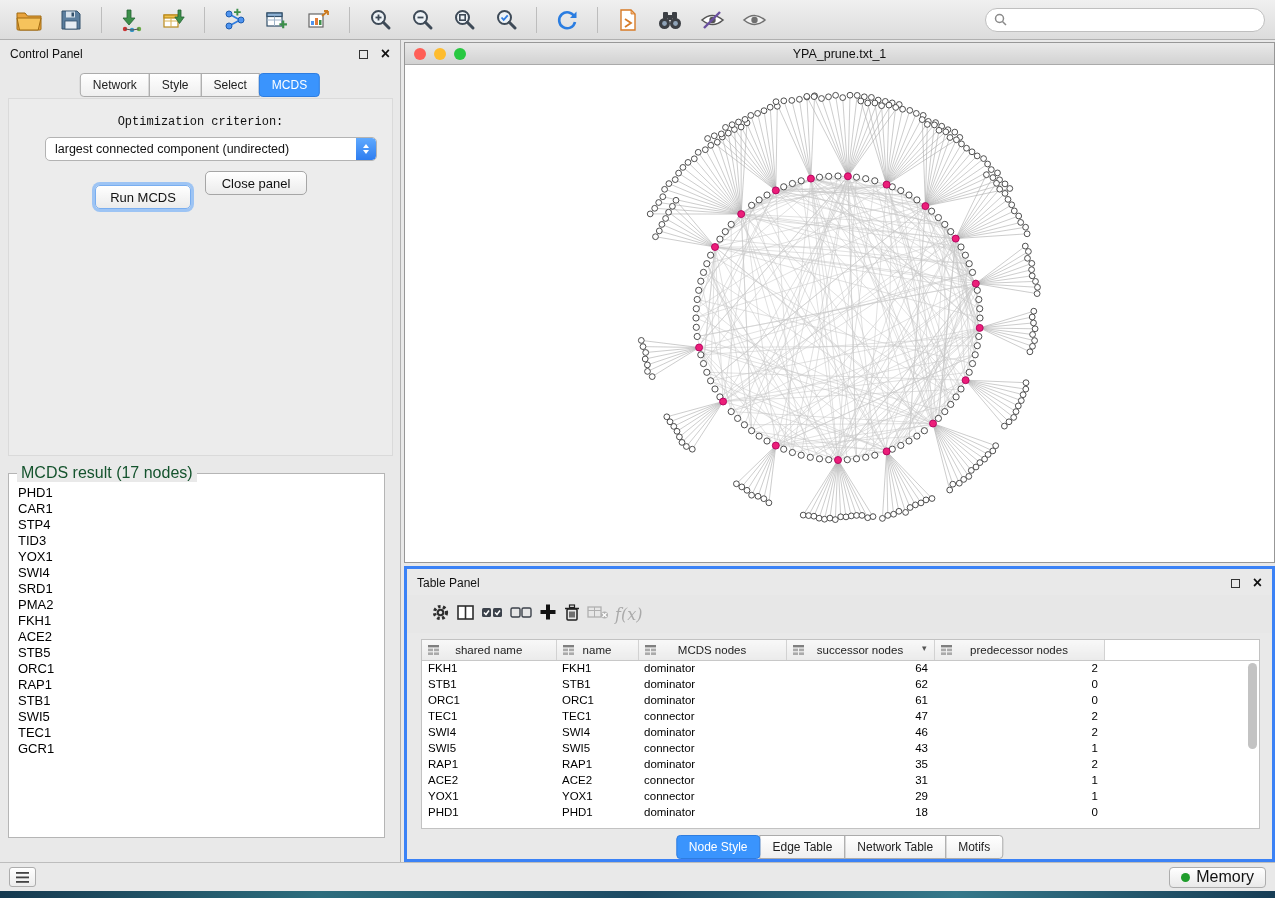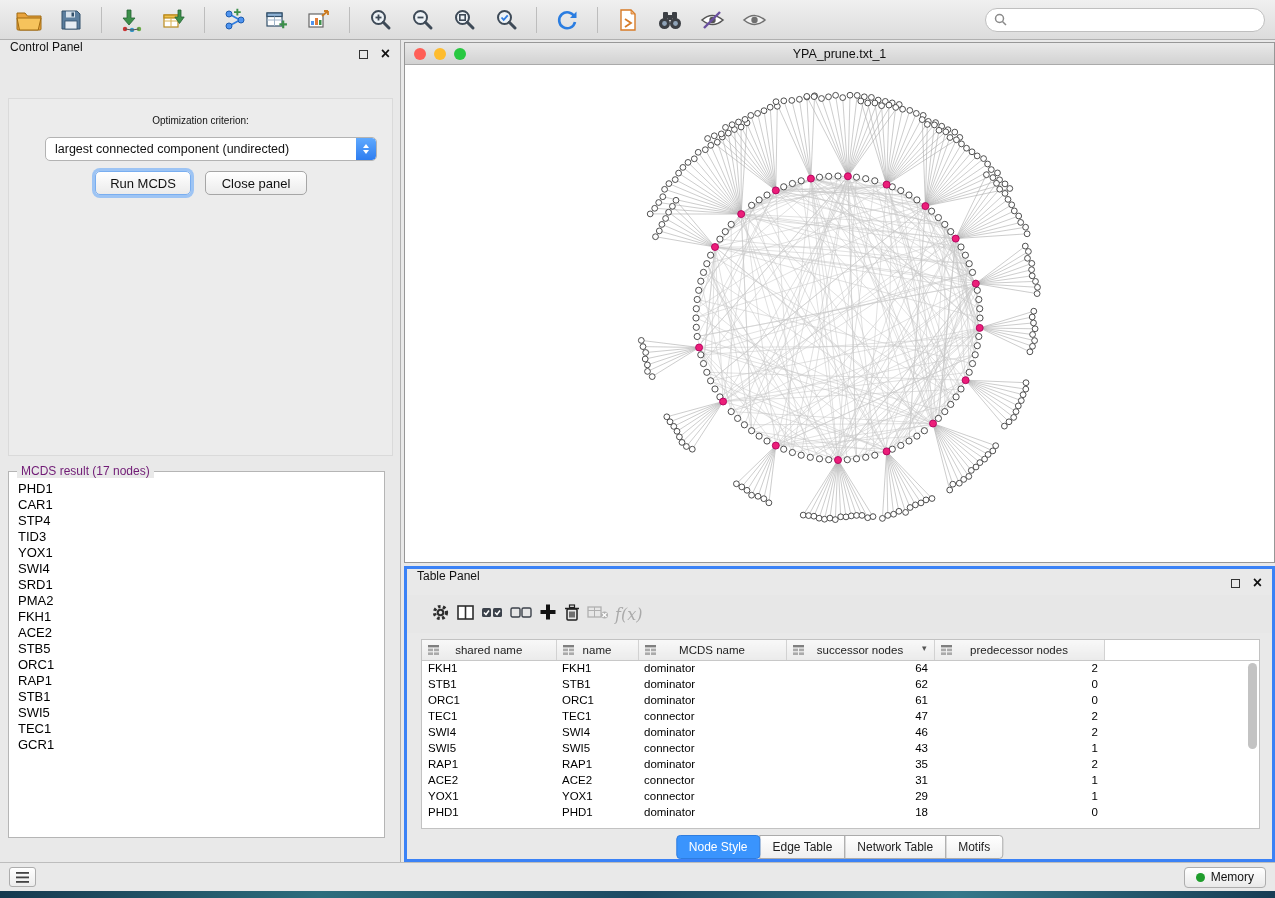--- a/index.html
+++ b/index.html
@@ -12,52 +12,52 @@
     display:flex; align-items:center; padding:0 10px; gap:4px; }
   .tb-btn { width:38px; height:32px; display:flex; align-items:center; justify-content:center; border-radius:4px; }
   .tb-sep { width:1px; height:26px; background:#bdbdbd; margin:0 7px; }
   .search-box { margin-left:auto; width:280px; height:24px; background:#fff; border:1px solid #bfbfbf;
     border-radius:12px; display:flex; align-items:center; padding:0 8px; gap:5px; }
   .search-box input { border:none; outline:none; flex:1; font-size:12px; background:transparent; font-family:"Liberation Sans",sans-serif; }
 
   
   .control-panel { position:absolute; left:0; top:40px; width:401px; height:822px;
     background:#e9e9e9; border-right:1px solid #b0b0b0; }
-  .panel-header { height:28px; display:flex; padding:0 10px; font-size:12px; color:#111;gap:48px; }
+  .panel-header { height:28px; display:flex; align-items:center; padding:0 10px; font-size:12px; color:#111;gap:48px; }
   .header-btns { margin-left:auto; display:flex; gap:13px; align-items:center; }
   .float-glyph { width:9px; height:9px; border:1.5px solid #333; display:inline-block; }
   .close-glyph { font-size:16px; font-weight:bold; color:#111; line-height:12px; }
 
   .seg { display:flex; }
   .seg-btn { font-size:12px; padding:4px 12px; background:linear-gradient(#ffffff,#efefef);
     border:1px solid #ababab; margin-left:-1px; color:#222; white-space:nowrap; }
   .seg-btn:first-child { border-radius:4px 0 0 4px; margin-left:0; }
   .seg-btn:last-child  { border-radius:0 4px 4px 0; }
   .seg-btn.active { background:#3a94fd; color:#fff; border-color:#2e7de0; border-radius:4px; position:relative; z-index:1; }
 
   .cp-tabs { position:absolute; left:50%; transform:translateX(-50%); top:33px; }
 
   .cp-inner { position:absolute; left:8px; top:58px; width:385px; height:358px;
     background:#ececec; border:1px solid #dadada; }
-  .opt-label { position:absolute; top:16px; left:0; width:100%; text-align:center; font-size:10px; color:#111; }
+  .opt-label { position:absolute; top:16px; left:0; width:100%; text-align:center; font-size:12px; color:#111;font-family:Liberation Mono, monospace; }
   .criterion-select { position:absolute; left:36px; top:38px; width:332px; height:24px; background:#fff;
     border:1px solid #b3b3b3; border-radius:5px; display:flex; align-items:center; overflow:hidden; }
   .criterion-select .val { flex:1; font-size:12.5px; padding-left:9px; color:#111; white-space:nowrap; }
   .criterion-select .cap { width:20px; align-self:stretch; background:linear-gradient(#5fa9fe,#2e7df0);
     display:flex; flex-direction:column; align-items:center; justify-content:center; gap:2px; border-radius:0 4px 4px 0; }
   .tri-up   { width:0; height:0; border-left:3.5px solid transparent; border-right:3.5px solid transparent; border-bottom:4.5px solid #fff; }
   .tri-down { width:0; height:0; border-left:3.5px solid transparent; border-right:3.5px solid transparent; border-top:4.5px solid #fff; }
   .cp-btn { position:absolute; height:24px; background:linear-gradient(#ffffff,#ebebeb); border:1px solid #a6a6a6;
     border-radius:5px; font-size:13px; display:flex; align-items:center; justify-content:center; color:#111; }
-  .run-btn { left:86px; top:72px; width:96px; border-color:#79aef0; box-shadow:0 0 0 3px rgba(77,155,252,.5); }
+  .run-btn { left:86px; top:86px; width:96px; border-color:#79aef0; box-shadow:0 0 0 3px rgba(77,155,252,.5); }
   .closep-btn { left:196px; top:72px; width:102px; }
 
   .mcds-fieldset { position:absolute; left:8px; top:424px; width:377px; height:374px;
     border:1px solid #b5b5b5; background:#fff; padding:3px 0 0 0; }
-  .mcds-fieldset legend { font-size:12px; padding:0 4px; margin-left:8px; background:#e9e9e9; color:#701a75; }
+  .mcds-fieldset legend { font-size:16px; padding:0 4px; margin-left:8px; background:#e9e9e9; color:#14532d; }
   .mcds-list { width:100%; height:352px; overflow:hidden; font-size:13px; color:#000; }
   .mcds-item { padding:0 0 0 9px; line-height:16px; }
 
   
   .network-window { position:absolute; left:404px; top:42px; width:871px; height:521px;
     background:#fff; border:1px solid #979797; }
   .net-titlebar { height:22px; background:linear-gradient(#e9e9e9,#d2d2d2); border-bottom:1px solid #aaa;
     display:flex; align-items:center; position:relative; }
   .traffic { display:flex; gap:8px; padding-left:9px; z-index:2; }
   .light { width:12px; height:12px; border-radius:50%; }
@@ -85,21 +85,21 @@
   td.num { text-align:right; padding-right:16px; }
   .scroll-thumb { position:absolute; right:2px; top:23px; width:9px; height:86px; background:#c3c3c3; border-radius:5px; }
   .tbl-tabs { position:absolute; left:50%; transform:translateX(-50%); top:266px; }
 
   
   .status-bar { position:absolute; left:0; top:862px; width:1275px; height:29px; background:#e9e9e9;
     border-top:1px solid #bdbdbd; display:flex; align-items:center; padding:0 9px; }
   .list-btn { width:27px; height:20px; border:1px solid #adadad; border-radius:3px;
     background:linear-gradient(#fff,#ececec); display:flex; align-items:center; justify-content:center; }
   .memory-btn { margin-left:auto; height:21px; border:1px solid #adadad; border-radius:4px;
-    background:linear-gradient(#fff,#e9e9e9); display:flex; align-items:center; gap:6px; padding:0 11px; font-size:12px; color:#111; }
+    background:linear-gradient(#fff,#e9e9e9); display:flex; align-items:center; gap:6px; padding:0 11px; font-size:16px; color:#111; }
   .green-dot { width:9px; height:9px; border-radius:50%; background:#1f9d2c; }
   .wallpaper { position:absolute; left:0; top:891px; width:1275px; height:7px;
     background:linear-gradient(90deg,#15394f,#2d6d7d,#1d4a63,#35788a,#173d55); }
 </style>
 </head>
 <body>
 
 <div class="toolbar">
   <div class="tb-btn">
     <svg width="26" height="22" viewBox="0 0 26 22">
@@ -244,20 +244,26 @@
 
 <div class="control-panel">
   <div class="panel-header">
     <span>Control Panel</span>
     <span class="header-btns">
       <span class="float-glyph"></span>
       <span class="close-glyph">×</span>
     </span>
   </div>
 
+  <div class="seg cp-tabs">
+    <div class="seg-btn">Network</div>
+    <div class="seg-btn">Style</div>
+    <div class="seg-btn">Select</div>
+    <div class="seg-btn active">MCDS</div>
+  </div>
 
   <div class="cp-inner">
     <div class="opt-label">Optimization criterion:</div>
     <div class="criterion-select">
       <span class="val">largest connected component (undirected)</span>
       <span class="cap">
         <span class="tri-up"></span>
           <span class="tri-down"></span>
       </span>
     </div>
@@ -1153,21 +1159,21 @@
             <span>name</span>
           </th>
           <th>
             <span class="hdr-ico"><svg width="11" height="10" viewBox="0 0 11 10">
                   <rect width="11" height="2.4" fill="#7f7f7f"></rect>
                   <rect y="3.6" width="5" height="2.6" fill="#aaa"></rect>
                   <rect x="6" y="3.6" width="5" height="2.6" fill="#aaa"></rect>
                   <rect y="7.4" width="5" height="2.6" fill="#aaa"></rect>
                   <rect x="6" y="7.4" width="5" height="2.6" fill="#aaa"></rect>
                 </svg></span>
-            <span>MCDS name</span>
+            <span>MCDS nodes</span>
           </th>
           <th>
             <span class="hdr-ico"><svg width="11" height="10" viewBox="0 0 11 10">
                   <rect width="11" height="2.4" fill="#7f7f7f"></rect>
                   <rect y="3.6" width="5" height="2.6" fill="#aaa"></rect>
                   <rect x="6" y="3.6" width="5" height="2.6" fill="#aaa"></rect>
                   <rect y="7.4" width="5" height="2.6" fill="#aaa"></rect>
                   <rect x="6" y="7.4" width="5" height="2.6" fill="#aaa"></rect>
                 </svg></span>
             <span>successor nodes</span>

